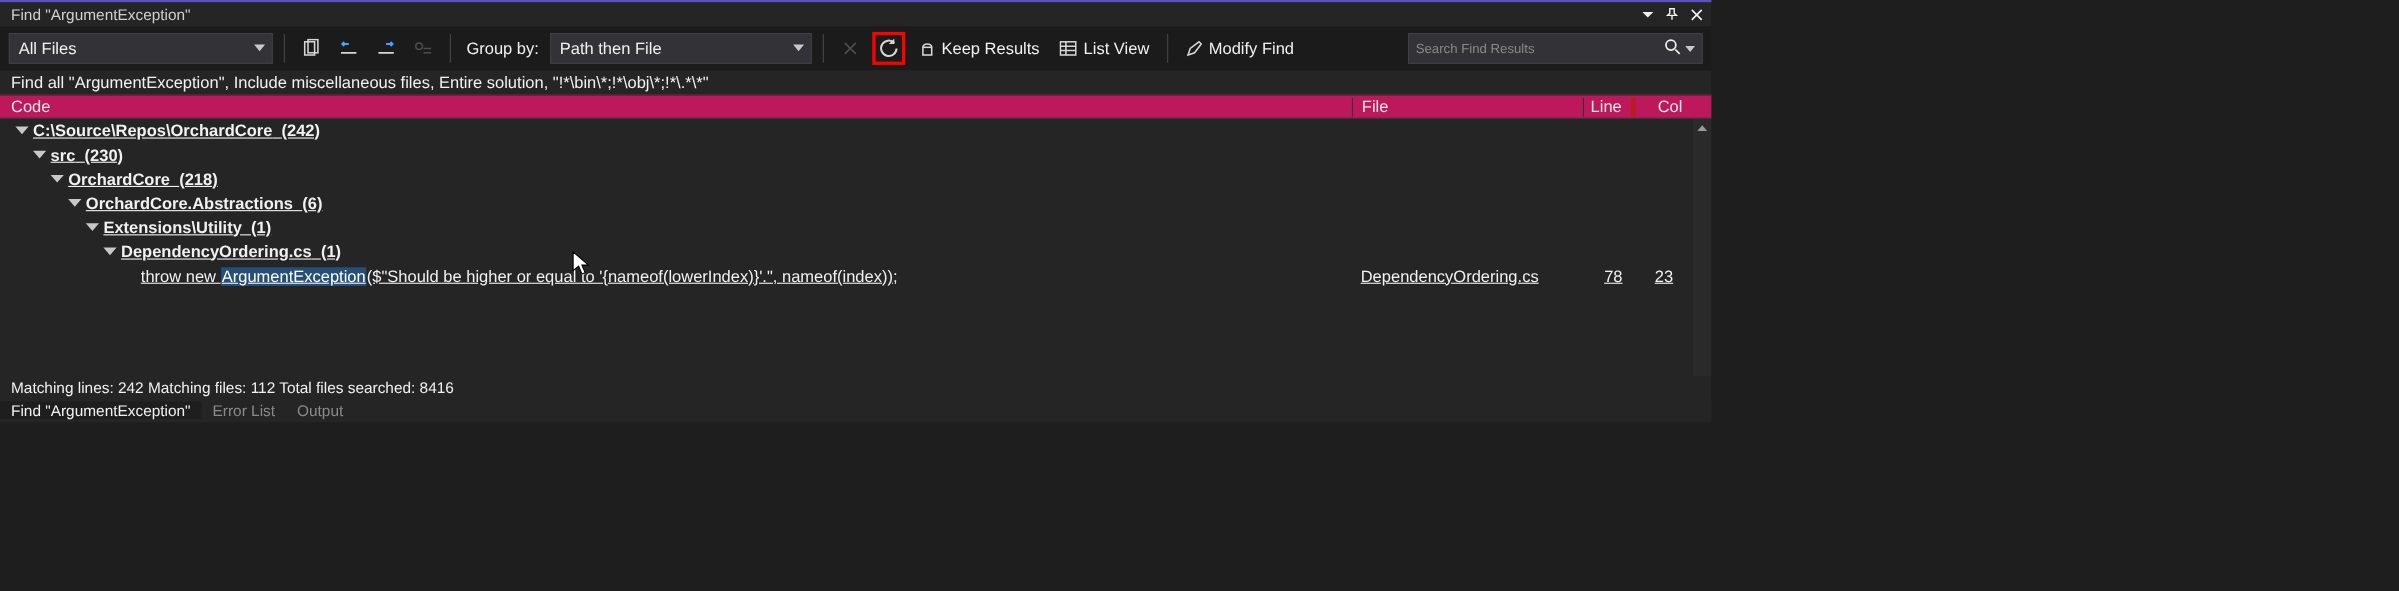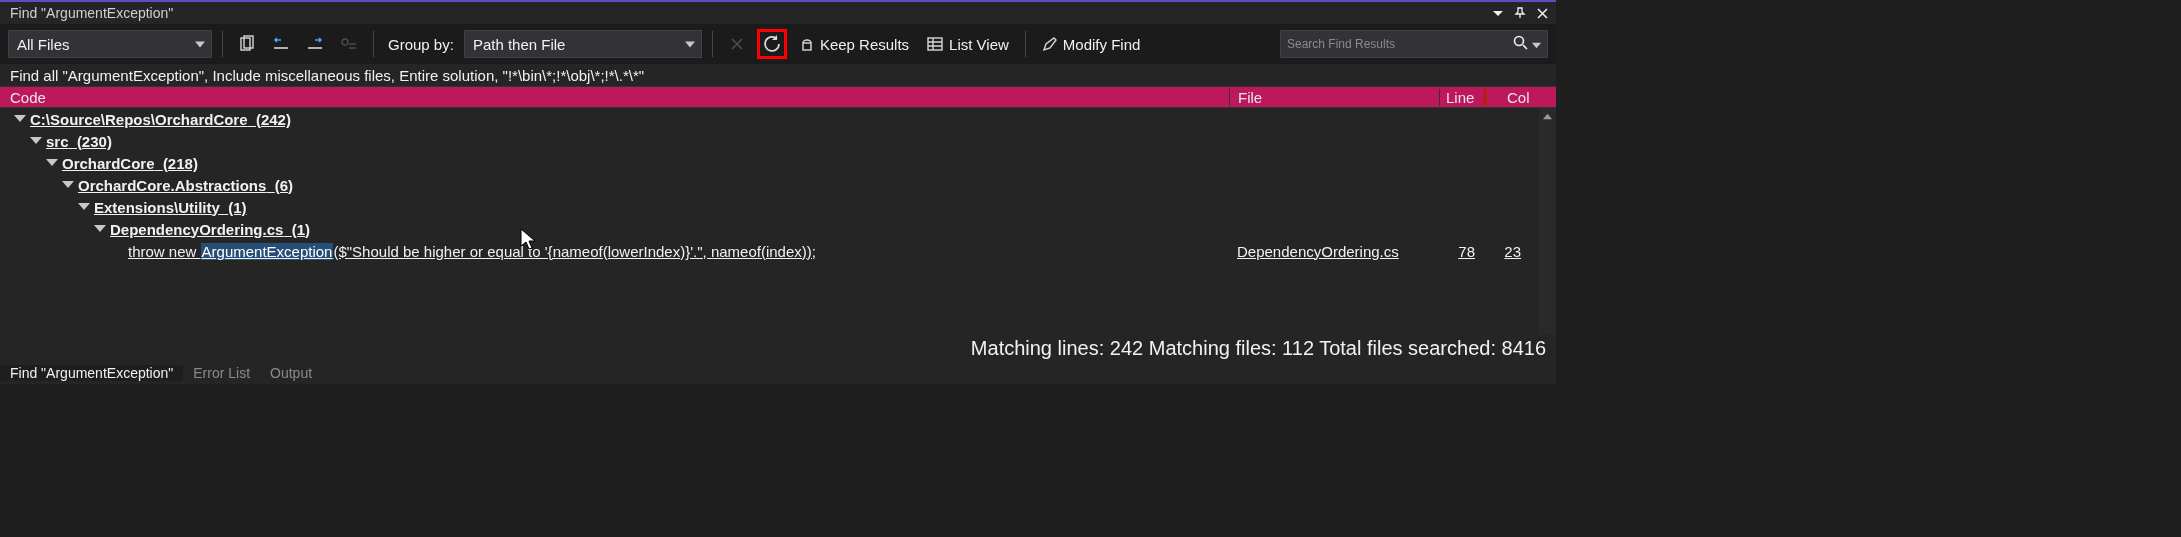--- a/index.html
+++ b/index.html
@@ -48,21 +48,21 @@
     background: #333337;
     border: 1px solid #3f3f46;
     color: #f1f1f1;
     height: 28px;
     display: flex;
     align-items: center;
     padding: 0 8px;
     position: relative;
     cursor: pointer;
   }
-  .combo.scope { width: 204px; }
+  .combo.scope { width: 240px; }
   .combo.group { width: 238px; }
   .combo .chev {
     position: absolute; right: 6px; top: 50%; transform: translateY(-50%);
     color: #c8c8c8;
   }
   .vsep {
     width: 1px; height: 26px; background: #46464a; margin: 0 4px;
   }
   .tbtn {
     width: 28px; height: 28px;
@@ -163,22 +163,21 @@
   .match-row .line { width:44px; text-align:right; padding-right:8px;}
   .match-row .col  { width:56px; text-align:right; padding-right:18px;}
   .match-row .sb {width:17px;}
   .hl {
     background:#264f78;
     color:#fff;
     padding:0 1px;
   }
   .summary {
     padding: 2px 10px;
-    font-size:20px;
-    text-align:right;
+    font-size:14px;
   }
   .tabs {
     display:flex;
     align-items:center;
     height:22px;
     background:#252526;
     font-size:14px;
   }
   .tab {
     padding:0 10px;

